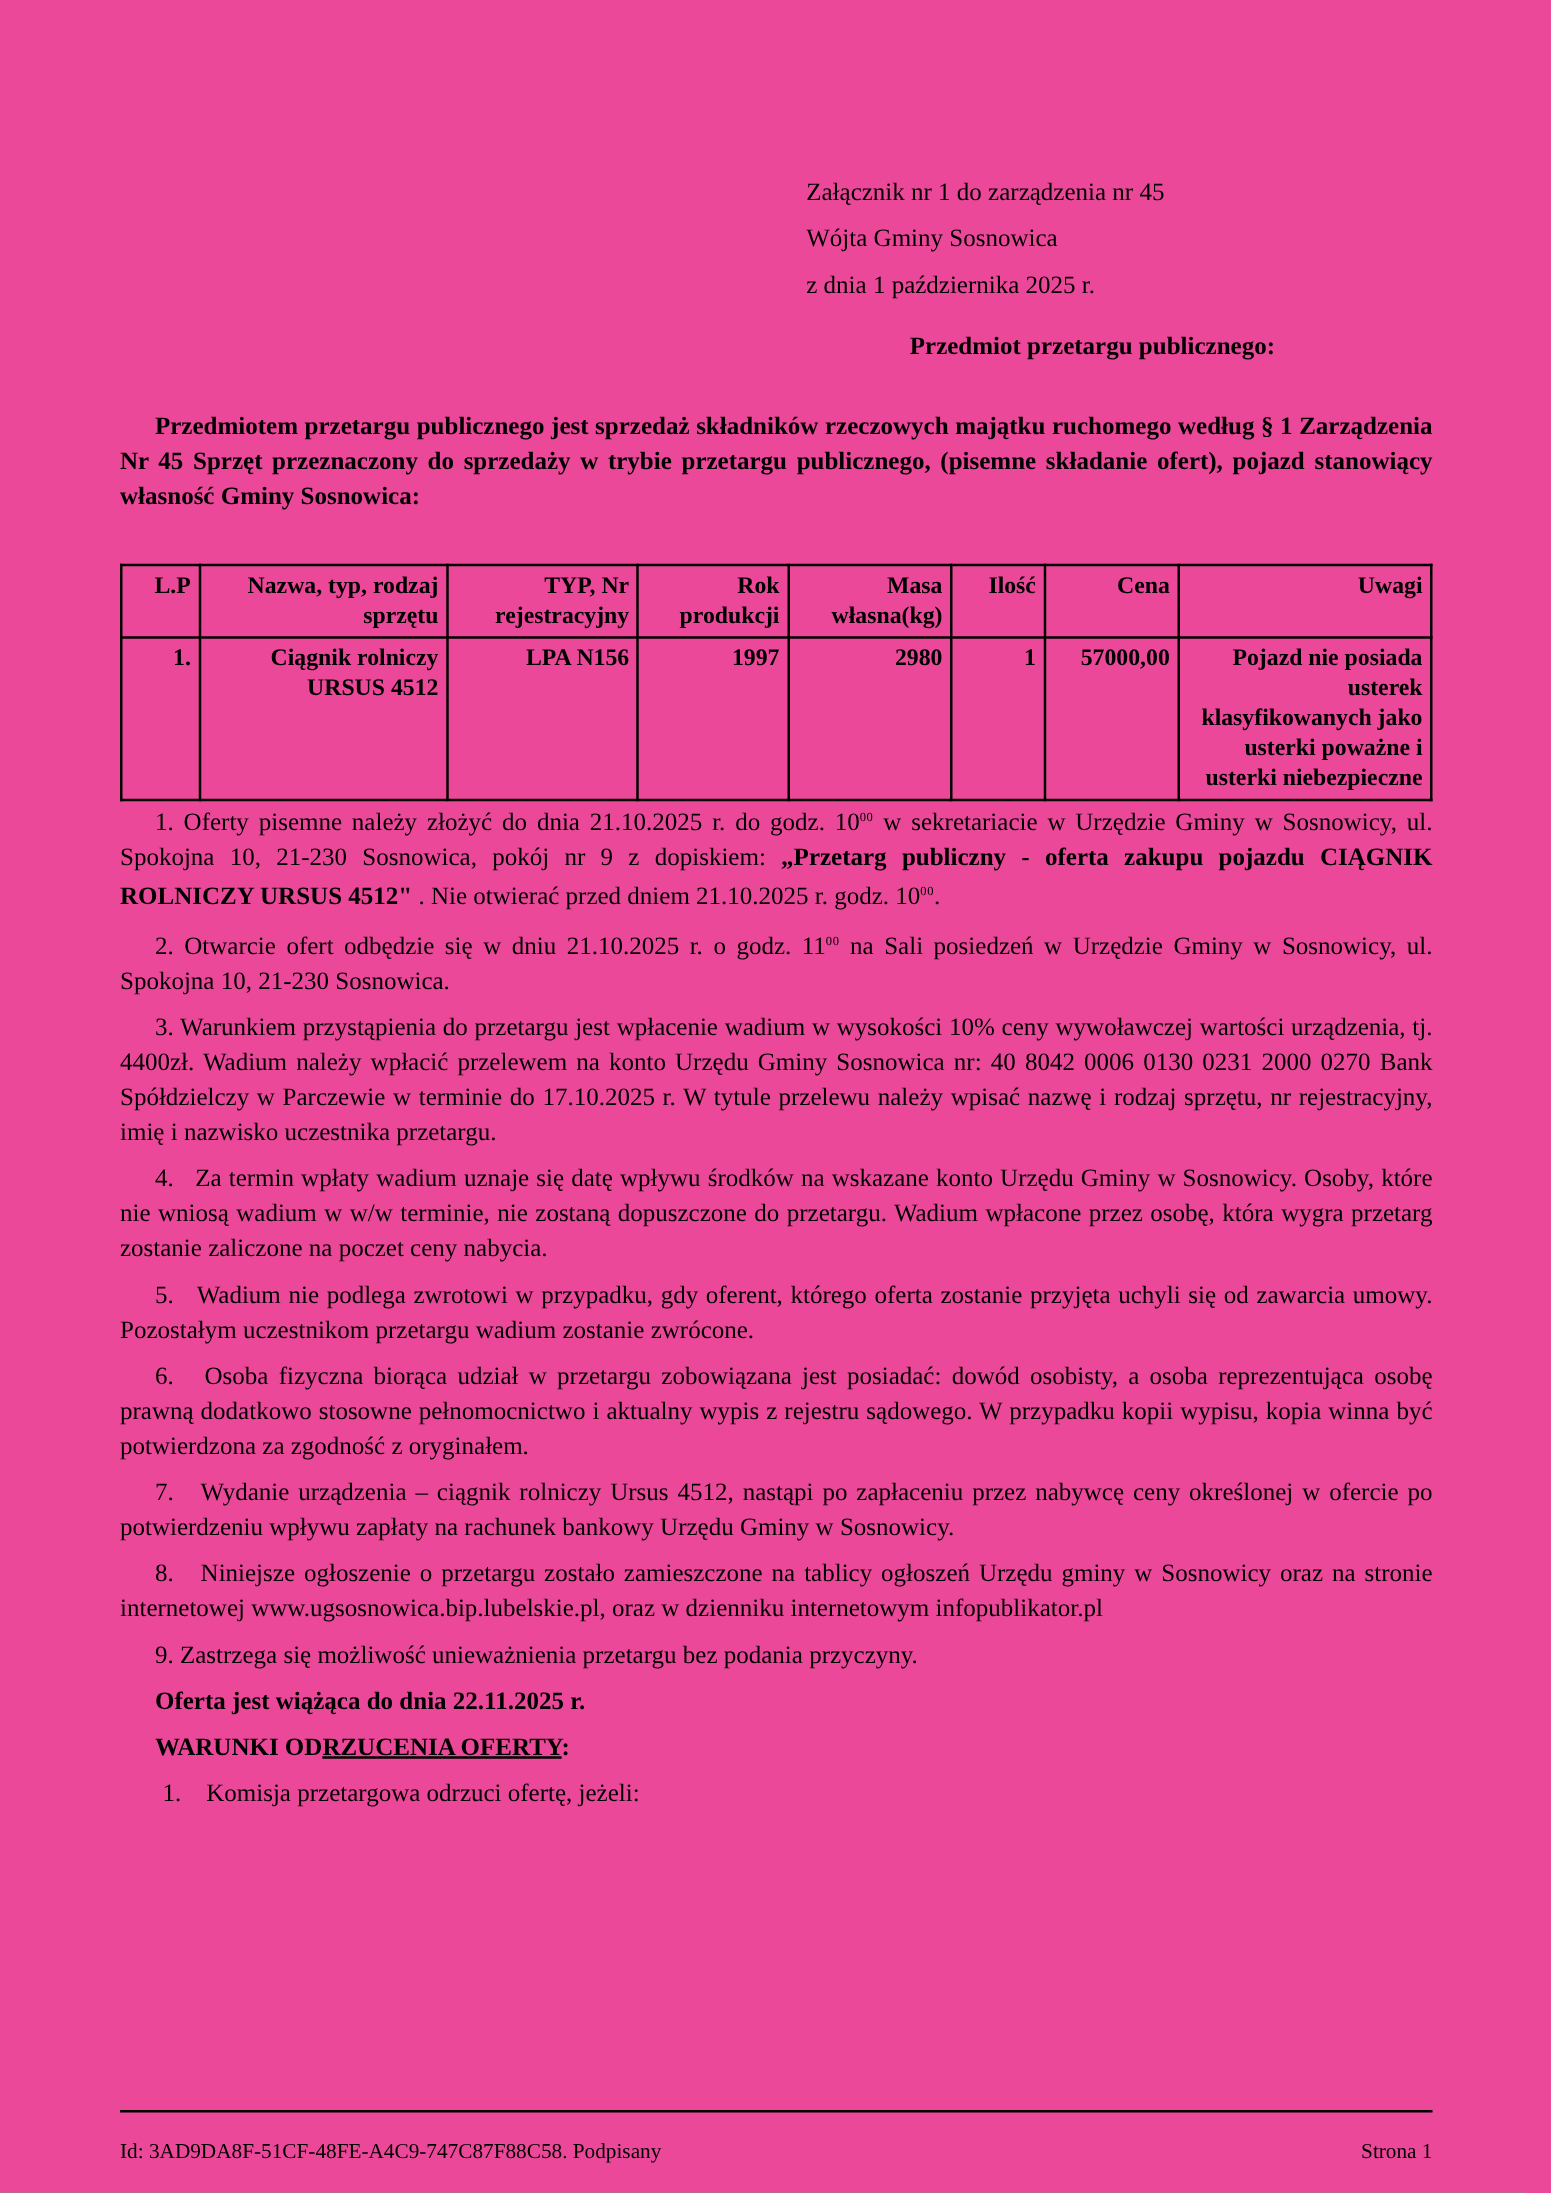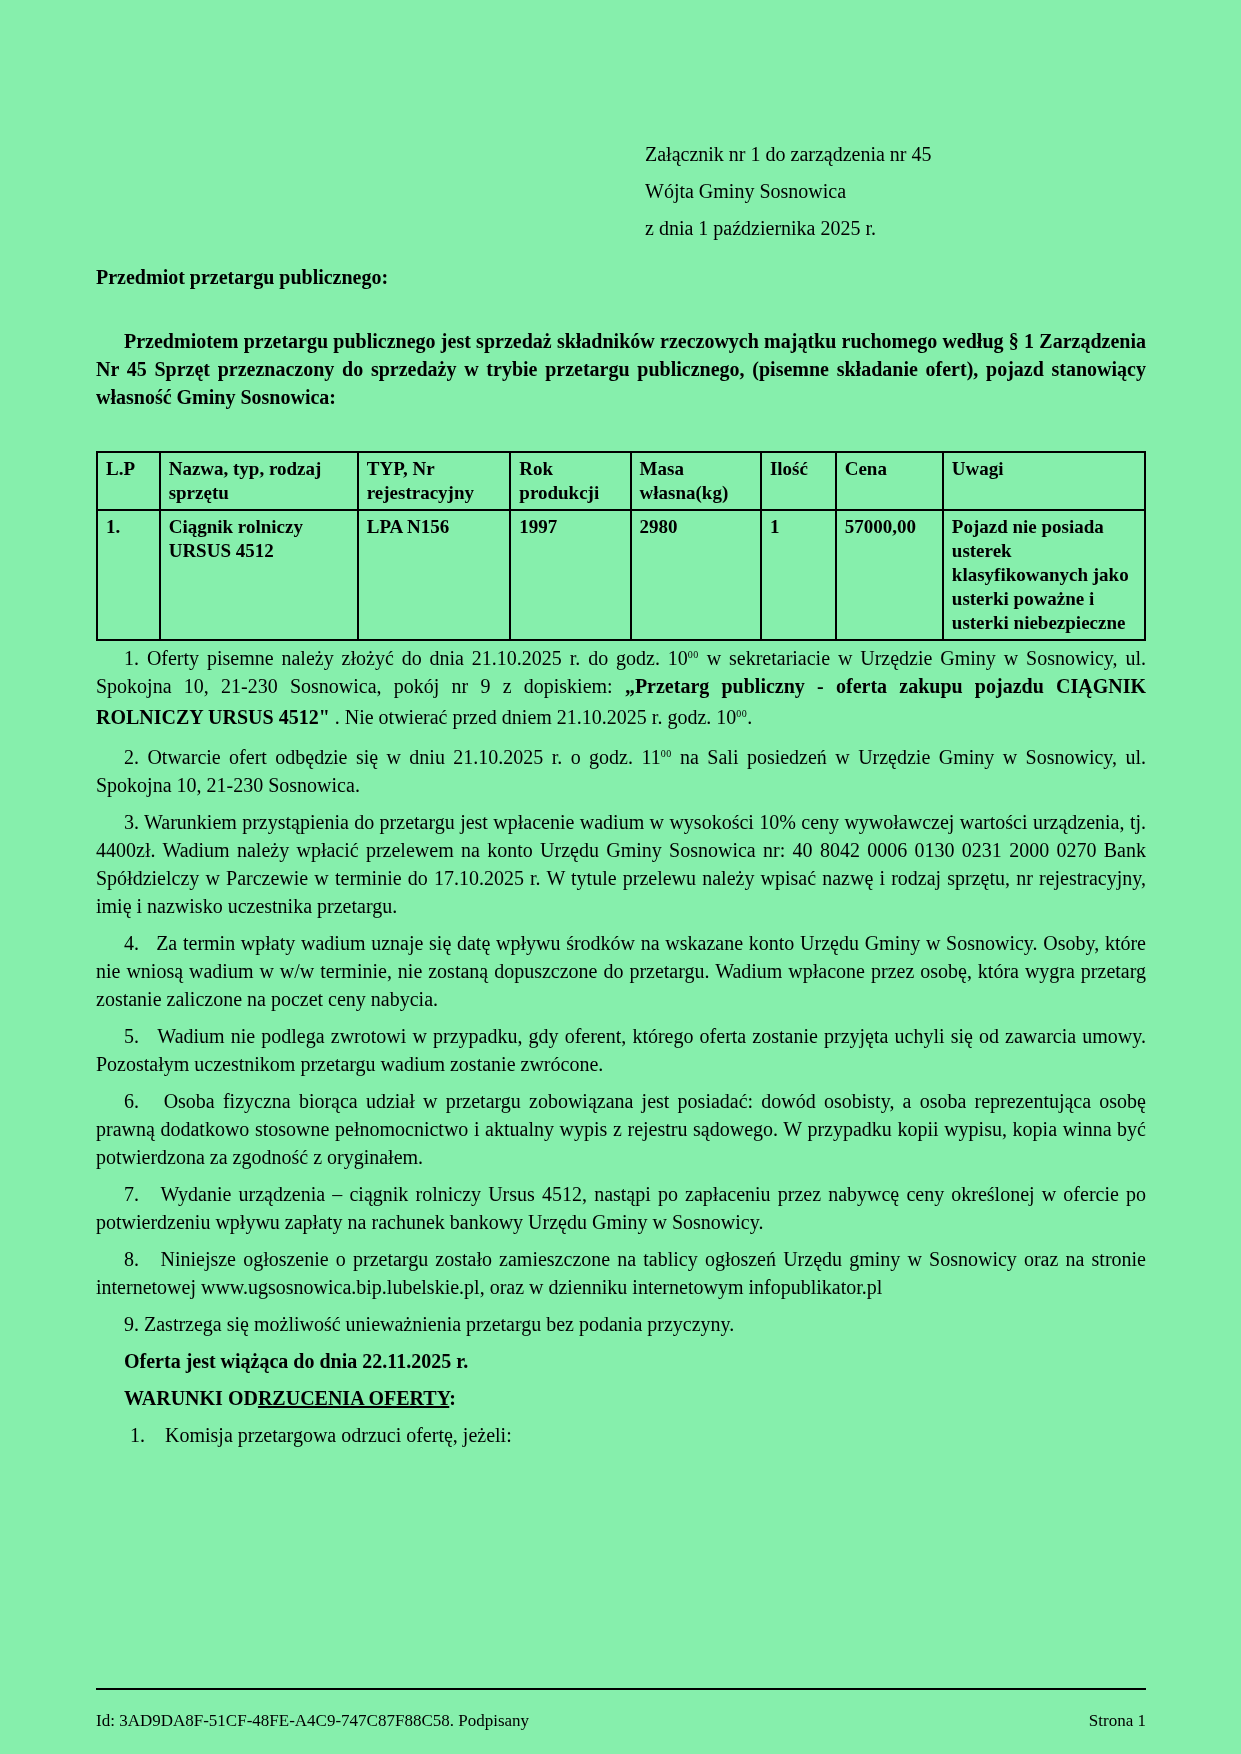--- a/index.html
+++ b/index.html
@@ -1,34 +1,34 @@
 <!DOCTYPE html>
 <html lang="pl"><head>
 <meta charset="utf-8">
 <style>
   html, body { margin: 0; padding: 0; background: #888; }
   .page {
     position: relative;
     width: 1241px;
     height: 1754px;
-    background: #86efac;
+    background: #ec4899;
     color: #000;
     font-family: "Liberation Serif", "DejaVu Serif", serif;
     font-size: 20px;
     line-height: 28px;
     overflow: hidden;
   }
   .content { padding: 136px 95px 0 96px; }
 
   .attachment-note { margin-left: 549px; line-height: 37px; }
 
   .doc-title {
     margin-top: 16px;
     padding-right: 126px;
-    text-align: left;
+    text-align: right;
     font-weight: bold;
   }
 
   .intro {
     margin: 36px 0 0 0;
     font-weight: bold;
     text-align: justify;
     text-indent: 28px;
   }
 
@@ -38,21 +38,21 @@
     margin-top: 40px;
     table-layout: fixed;
   }
   table.items th, table.items td {
     border: 2px solid #000;
     font-weight: bold;
     font-size: 19px;
     line-height: 24px;
     padding: 4px 6px 4px 8px;
     vertical-align: top;
-    text-align: left;
+    text-align: right;
     overflow: hidden;
   }
   table.items thead th { height: 48px; }
 
   p.body-par {
     margin: 0 0 9px 0;
     text-align: justify;
     text-indent: 28px;
   }
   .first-par { margin-top: 16px; }

